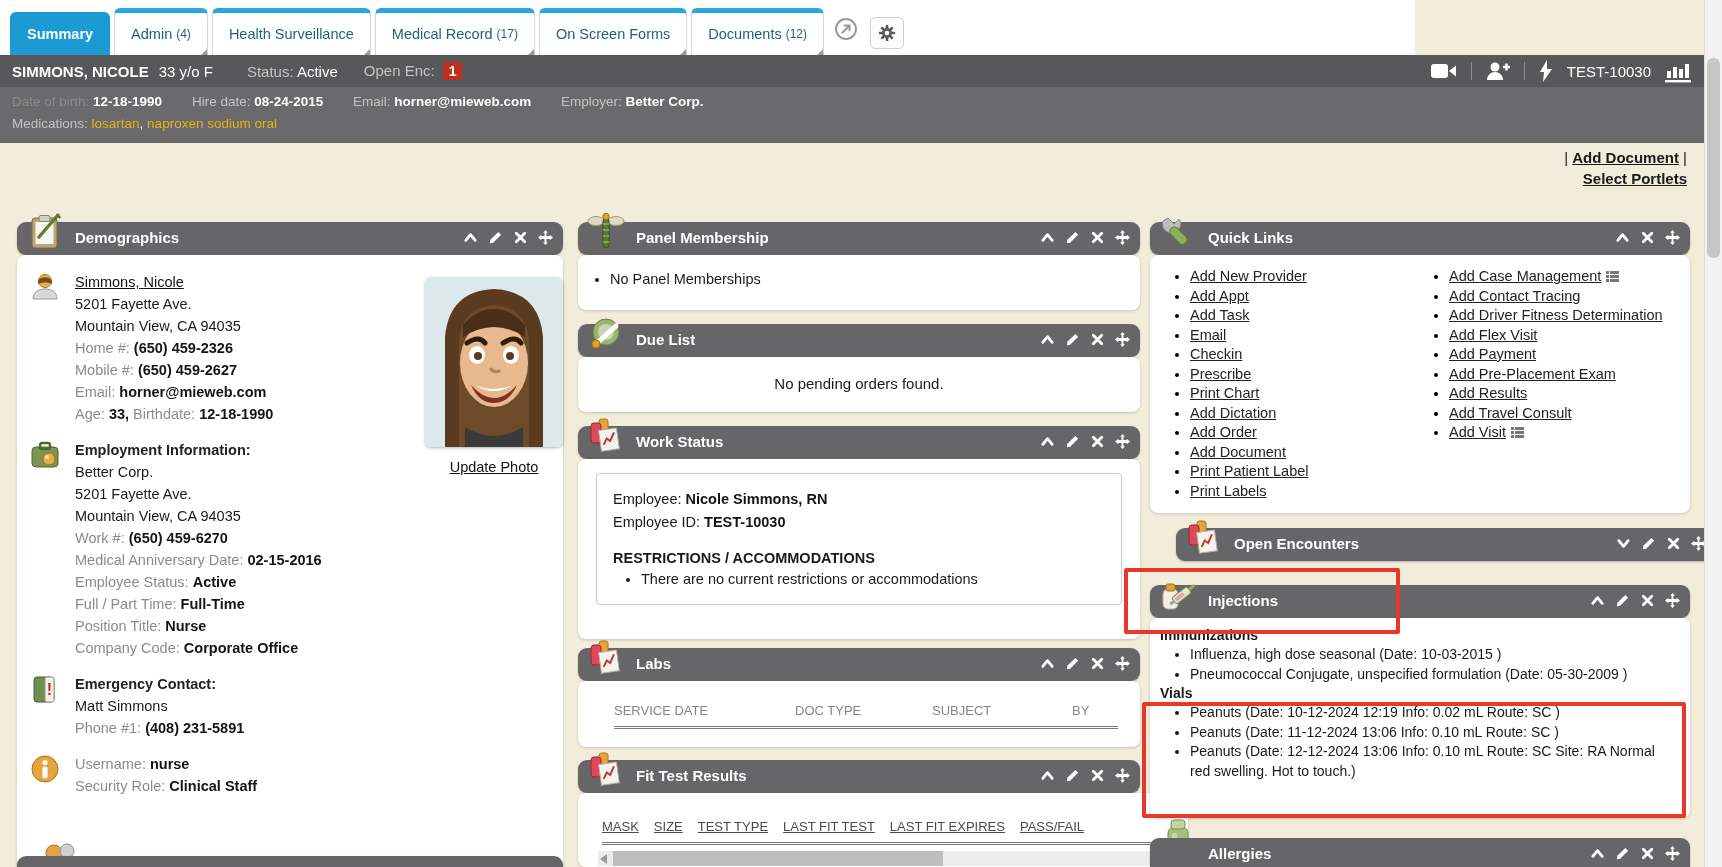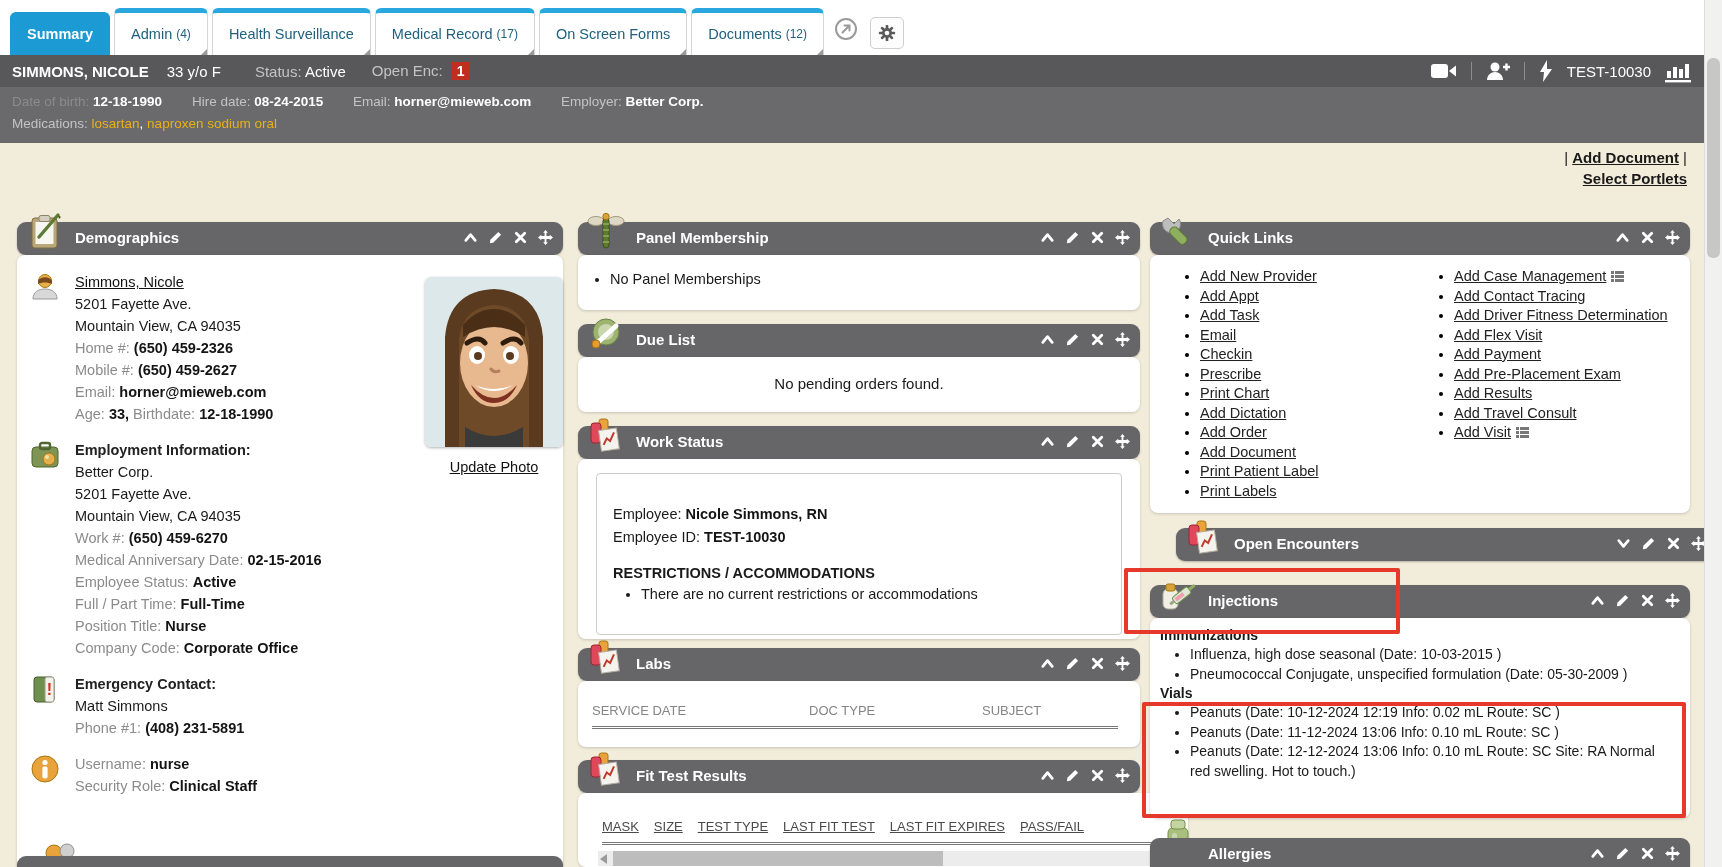--- a/index.html
+++ b/index.html
@@ -1,37 +1,37 @@
 <!DOCTYPE html>
 <html><head>
 <meta charset="utf-8">
 <style>
   html,body{margin:0;padding:0;width:1722px;height:867px;overflow:hidden;
     font-family:"Liberation Sans", sans-serif; background:#f2ecdb;}
   .page{position:relative;width:1722px;height:867px;}
 
   
-  .tabbar{position:absolute;left:0;top:0;width:1705px;height:55px;background:#fff;display:flex;align-items:flex-end;}
+  .tabbar{position:absolute;left:0;top:0;width:1415px;height:55px;background:#fff;display:flex;align-items:flex-end;}
   .tab{position:relative;margin-left:4px;height:42px;display:flex;align-items:center;
        padding:0 16px;background:#fff;border:1px solid #d5d5d5;border-bottom:none;
        border-top:5px solid #2aa7df;border-radius:6px 6px 0 0;color:#20617e;font-size:14.5px;cursor:pointer;white-space:nowrap;}
   .tab:first-child{margin-left:10px;}
   .tab .cnt{font-size:12px;margin-left:4px;color:#20617e;}
   .tab:not(.active)::after{content:"";position:absolute;right:0;bottom:0;width:0;height:0;
        border-left:6px solid transparent;border-bottom:6px solid #9a9a9a;}
   .tab.active{background:#1b9ad3;border:1px solid #1b9ad3;border-bottom:none;color:#fff;font-weight:bold;}
   .tabbar .roundicon{margin:0 0 10px 10px;}
   .gearbtn{margin:0 0 6px 12px;width:32px;height:30px;border:1px solid #cfcfcf;border-radius:5px;
        background:#fdfdfd;display:flex;align-items:center;justify-content:center;cursor:pointer;}
 
   
   .pbar{position:absolute;left:0;top:55px;width:1705px;height:32px;background:#58585a;color:#fff;
         display:flex;align-items:center;font-size:15px;}
   .pbar .nm{font-weight:bold;margin-left:12px;}
-  .pbar .ag{margin-left:18px;}
+  .pbar .ag{margin-left:10px;}
   .glbl{color:#c3c3c3;}
   .pbar .st{margin-left:34px;}
   .pbar .oe{margin-left:26px;}
   .badge{display:inline-block;background:#bf2f1f;color:#fff;font-weight:bold;padding:1px 6px;margin-left:8px;font-size:14px;}
   .pbar .right{margin-left:auto;display:flex;align-items:center;margin-right:14px;gap:14px;}
   .vsep{width:1px;height:18px;background:#8d8d8f;}
   .chartid{font-size:15px;color:#fff;}
   .ibar{position:absolute;left:0;top:87px;width:1705px;height:56px;background:#6a6a6c;color:#fff;font-size:13.5px;}
   .ibar .row{margin:7px 0 0 12px;}
   .ibar .pair{margin-right:26px;}
@@ -61,35 +61,35 @@
   .namelink{color:#111;text-decoration:underline;cursor:pointer;}
   .photo{position:absolute;left:408px;top:22px;width:138px;text-align:center;}
   .photo svg{border-radius:6px;box-shadow:0 1px 3px rgba(0,0,0,.3);}
   .photo a{display:inline-block;margin-top:8px;font-size:14.5px;color:#111;text-decoration:underline;cursor:pointer;}
 
   ul.blist{margin:4px 0 0 0;padding-left:32px;font-size:14.5px;color:#1a1a1a;}
   ul.blist li{line-height:20px;}
 
   .centertxt{text-align:center;font-size:15px;color:#1a1a1a;padding-top:18px;}
 
-  .wsbox{margin:14px 18px;border:1px solid #ccc;border-radius:4px;padding:29px 16px;font-size:14.5px;color:#1a1a1a;}
+  .wsbox{margin:14px 18px;border:1px solid #ccc;border-radius:4px;padding:14px 16px;font-size:14.5px;color:#1a1a1a;}
   .wsbox .row{line-height:23px;}
   .wsbox .rh{font-weight:bold;margin-top:16px;}
   .wsbox ul{margin:2px 0 0 0;padding-left:28px;}
   .wsbox li{line-height:22px;}
 
-  .labshead{display:grid;grid-template-columns:181px 137px 140px 1fr;margin:22px 22px 0 14px;
-    font-size:13px;color:#858585;border-bottom:3px double #777;padding-bottom:8px;gap:36px;}
+  .labshead{display:grid;grid-template-columns:181px 137px 140px 1fr;margin:22px 22px 0 36px;
+    font-size:13px;color:#858585;border-bottom:3px double #777;padding-bottom:8px;}
   .fithead{margin:26px 22px 0 24px;font-size:13px;color:#4a4a4a;border-bottom:3px double #777;padding-bottom:8px;white-space:nowrap;}
   .fithead a{color:#4a4a4a;text-decoration:underline;margin-right:15px;cursor:pointer;}
   .hscroll{position:relative;margin:6px 20px 0 20px;height:15px;background:#ececec;}
   .hscroll .arrow{position:absolute;left:2px;top:3px;width:0;height:0;border-top:5px solid transparent;border-bottom:5px solid transparent;border-right:7px solid #9a9a9a;}
   .hscroll .thumb{position:absolute;left:15px;top:0;height:15px;width:330px;background:#bdbdbd;cursor:pointer;}
 
-  .qlwrap{display:flex;padding:12px 6px 10px 26px;}
+  .qlwrap{display:flex;padding:12px 6px 10px 16px;}
   .qlcol{width:50%;}
   ul.qlist{margin:0;padding-left:24px;}
   ul.qlist li{line-height:19.5px;font-size:14.5px;}
   ul.qlist a{color:#222;text-decoration:underline;cursor:pointer;}
   .minilist{display:inline-block;vertical-align:-1px;margin-left:5px;}
 
   .injbody{padding:8px 14px 10px 10px;font-size:14px;color:#1a1a1a;}
   .injbody .h{font-weight:bold;line-height:19px;}
   .injbody ul{margin:0;padding-left:30px;}
   .injbody li{line-height:19.5px;}

